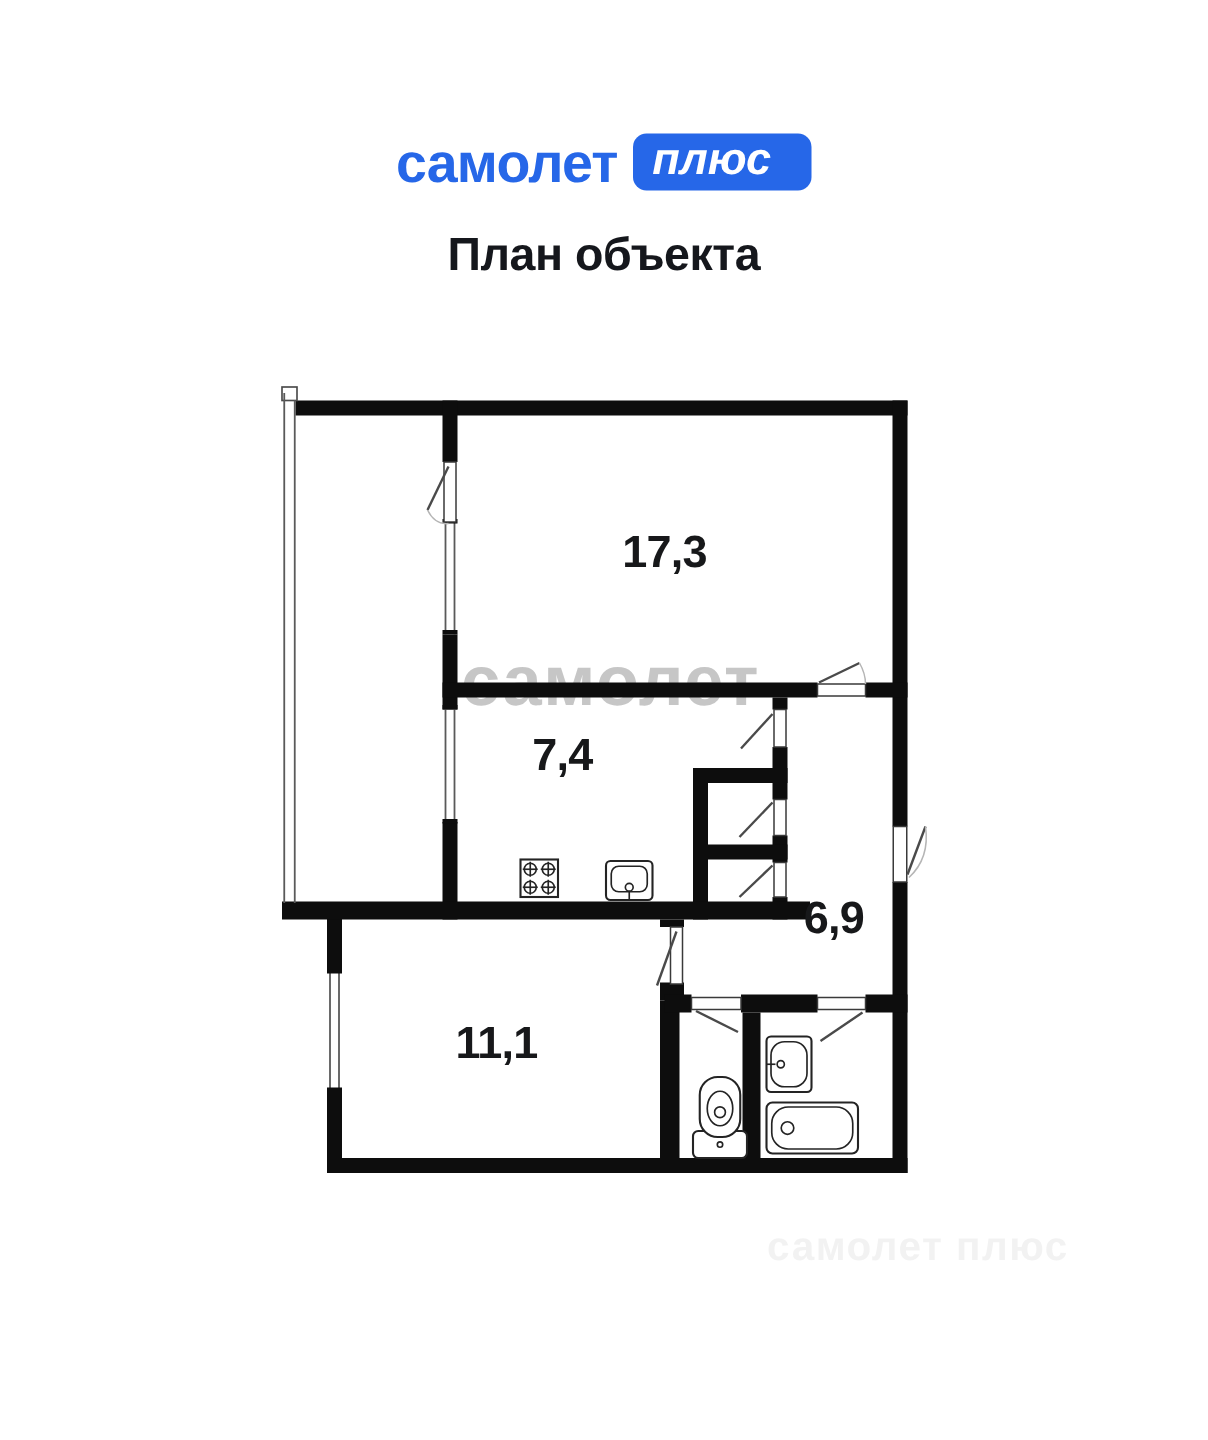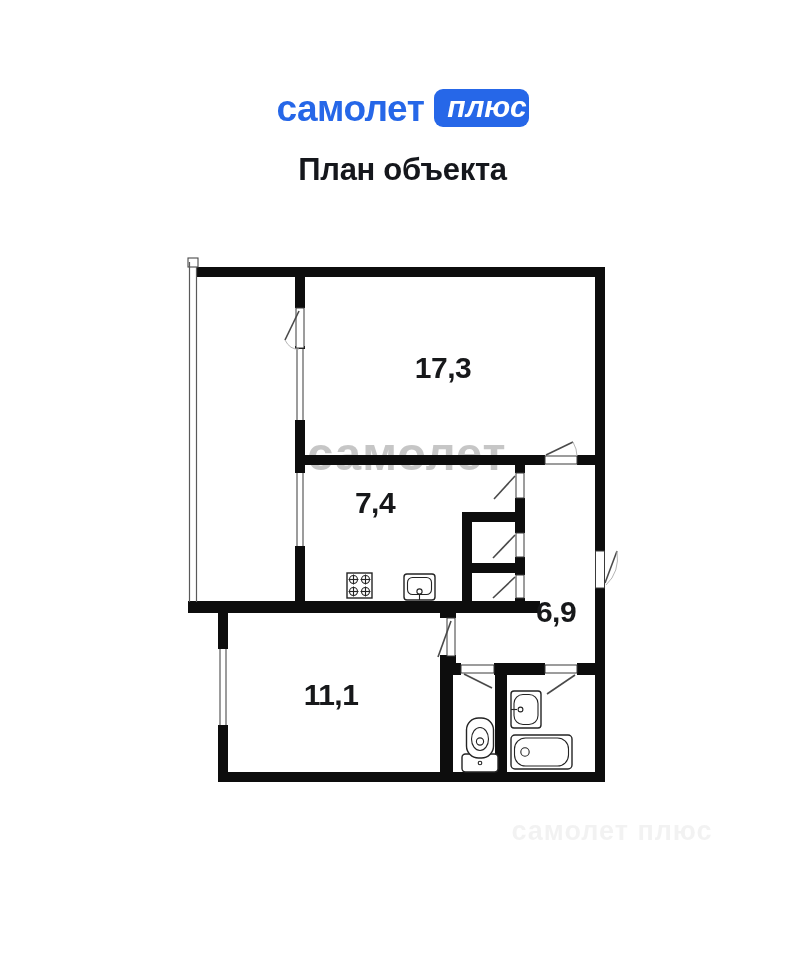--- a/index.html
+++ b/index.html
@@ -2,21 +2,21 @@
 <html><head>
 <meta charset="utf-8">
 <style>
   html,body{margin:0;padding:0;background:#ffffff;}
   body{width:805px;height:960px;position:relative;overflow:hidden;
        font-family:"Liberation Sans",sans-serif;}
   .logo-row{position:absolute;top:88px;left:0;width:100%;height:40px;
             display:flex;justify-content:center;align-items:center;gap:10px;}
   .logo-text{font-size:37px;font-weight:700;color:#2667e8;letter-spacing:-0.5px;line-height:1;}
   .logo-badge{background:#2667e8;color:#ffffff;font-size:30px;font-weight:700;
-              font-style:italic;border-radius:9px;padding:3px 2px 5px 13px;line-height:1;}
+              font-style:italic;border-radius:9px;padding:3px 27px 5px 13px;line-height:1;}
   .page-title{position:absolute;top:152px;left:0;width:100%;text-align:center;
               font-size:31px;font-weight:700;color:#15171c;letter-spacing:-0.3px;}
   svg{position:absolute;top:0;left:0;}
   .wall{fill:#0d0d0d;stroke:none;}
   .tick{fill:#0d0d0d;}
   .door{fill:#ffffff;stroke:#3a3a3a;stroke-width:1;}
   .swing{stroke:#4a4a4a;stroke-width:1.6;fill:none;}
   .arc{stroke:#b5b5b5;stroke-width:1;fill:none;}
   .win{stroke:#5a5a5a;stroke-width:1.2;fill:none;}
   .fix{stroke:#242424;stroke-width:1.4;fill:#ffffff;}

